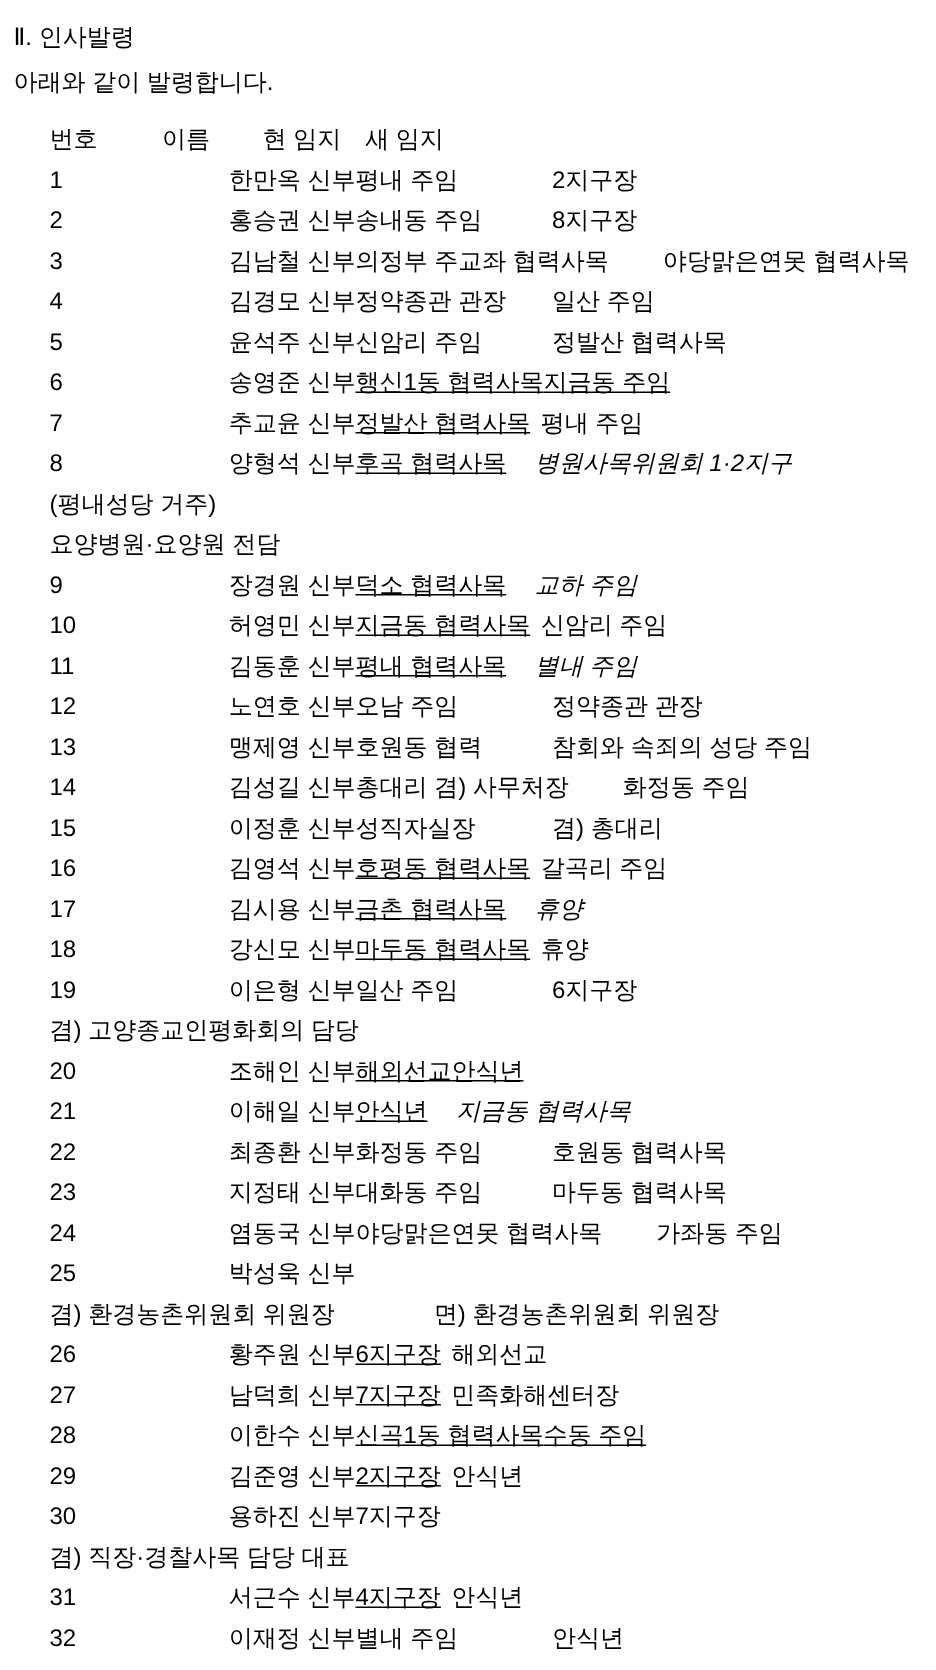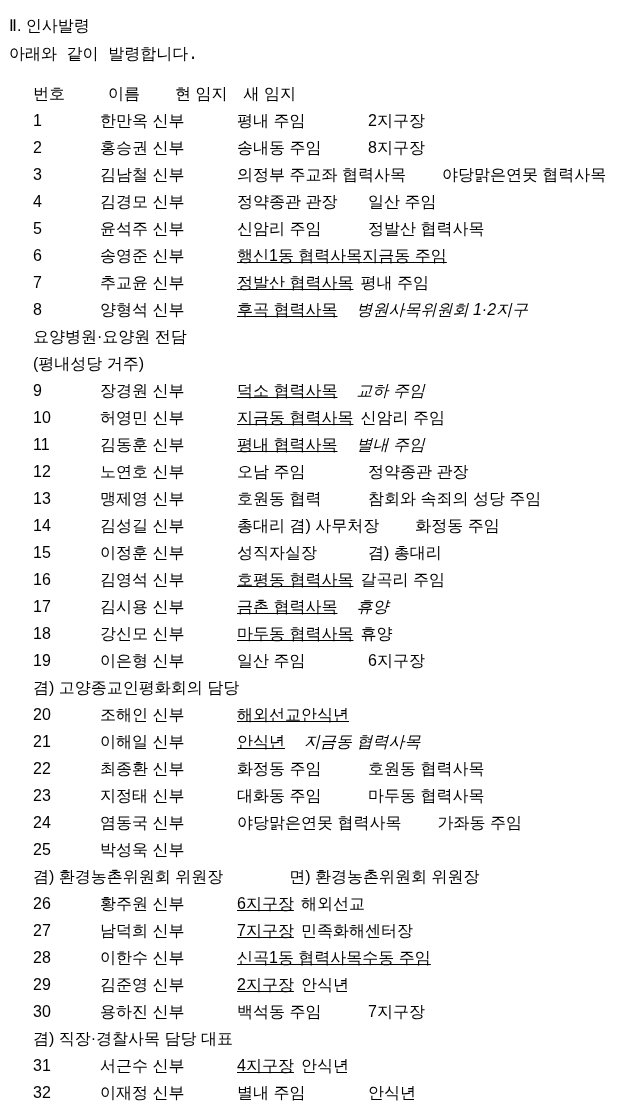--- a/index.html
+++ b/index.html
@@ -5,25 +5,25 @@
   html,body{margin:0;padding:0;background:#fff;}
   .doc{
     width:624px;height:1113px;box-sizing:border-box;overflow:hidden;
     background:#ffffff;color:#000000;
     padding:10px 4px 0 9px;
     font-family:"Liberation Sans", sans-serif;
     font-size:16px;line-height:27px;
     -webkit-font-smoothing:none;
   }
   .title{line-height:32px;}
-  .intro{margin-bottom:11px;font-family:Liberation Mono, monospace;}
+  .intro{margin-bottom:11px;}
   .row{display:flex;white-space:pre;align-items:baseline;margin-left:24px;}
   
   .c-no{flex:0 0 67px;}
-  .c-name{flex:0 0 137px;}
+  .c-name{flex:0 0 137px;text-align:right;}
   .c-cur{min-width:131px;}
   .c-next{}
   
   .g-none .c-cur,.g-space .c-cur,.g-med .c-cur{min-width:0;text-decoration:underline;}
   .g-none  .c-next{margin-left:0;text-decoration:underline;}
   .g-space .c-next{margin-left:7px;}
   .g-med   .c-next{margin-left:19px;font-style:italic;}
   .g-xwide .c-next{margin-left:36px;}
   
   .header .h-no{flex:0 0 75px;}
@@ -89,25 +89,25 @@
     <span class="c-cur">정발산 협력사목</span>
     <span class="c-next">평내 주임</span>
   </div>
       <div class="row g-med">
     <span class="c-no">8</span>
     <span class="c-name">양형석 신부</span>
     <span class="c-cur">후곡 협력사목</span>
     <span class="c-next">병원사목위원회 1·2지구</span>
   </div>
       <div class="row note">
+    <span class="n1">(평내성당 거주)</span>
+    
+  </div>
+      <div class="row note">
     <span class="n1">요양병원·요양원 전담</span>
-    
-  </div>
-      <div class="row note">
-    <span class="n1">(평내성당 거주)</span>
     
   </div>
       <div class="row g-med">
     <span class="c-no">9</span>
     <span class="c-name">장경원 신부</span>
     <span class="c-cur">덕소 협력사목</span>
     <span class="c-next">교하 주임</span>
   </div>
       <div class="row g-space">
     <span class="c-no">10</span>
@@ -232,21 +232,20 @@
   </div>
       <div class="row g-space">
     <span class="c-no">29</span>
     <span class="c-name">김준영 신부</span>
     <span class="c-cur">2지구장</span>
     <span class="c-next">안식년</span>
   </div>
       <div class="row g-wide">
     <span class="c-no">30</span>
     <span class="c-name">용하진 신부</span>
-    <span class="c-cur">백석동 주임</span>
     <span class="c-next">7지구장</span>
   </div>
       <div class="row note">
     <span class="n1">겸) 직장·경찰사목 담당 대표</span>
     
   </div>
       <div class="row g-space">
     <span class="c-no">31</span>
     <span class="c-name">서근수 신부</span>
     <span class="c-cur">4지구장</span>

